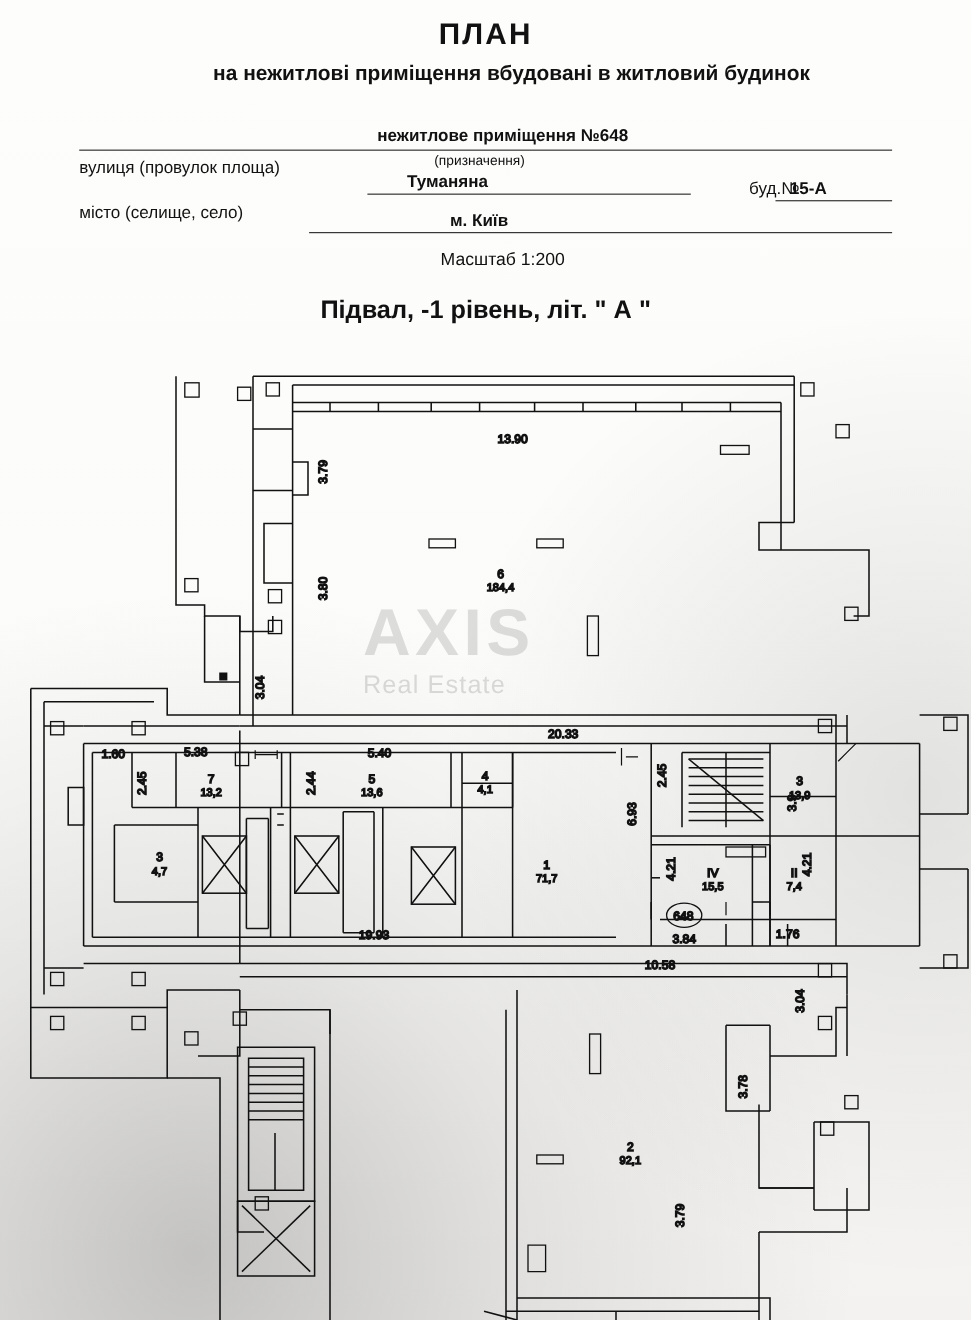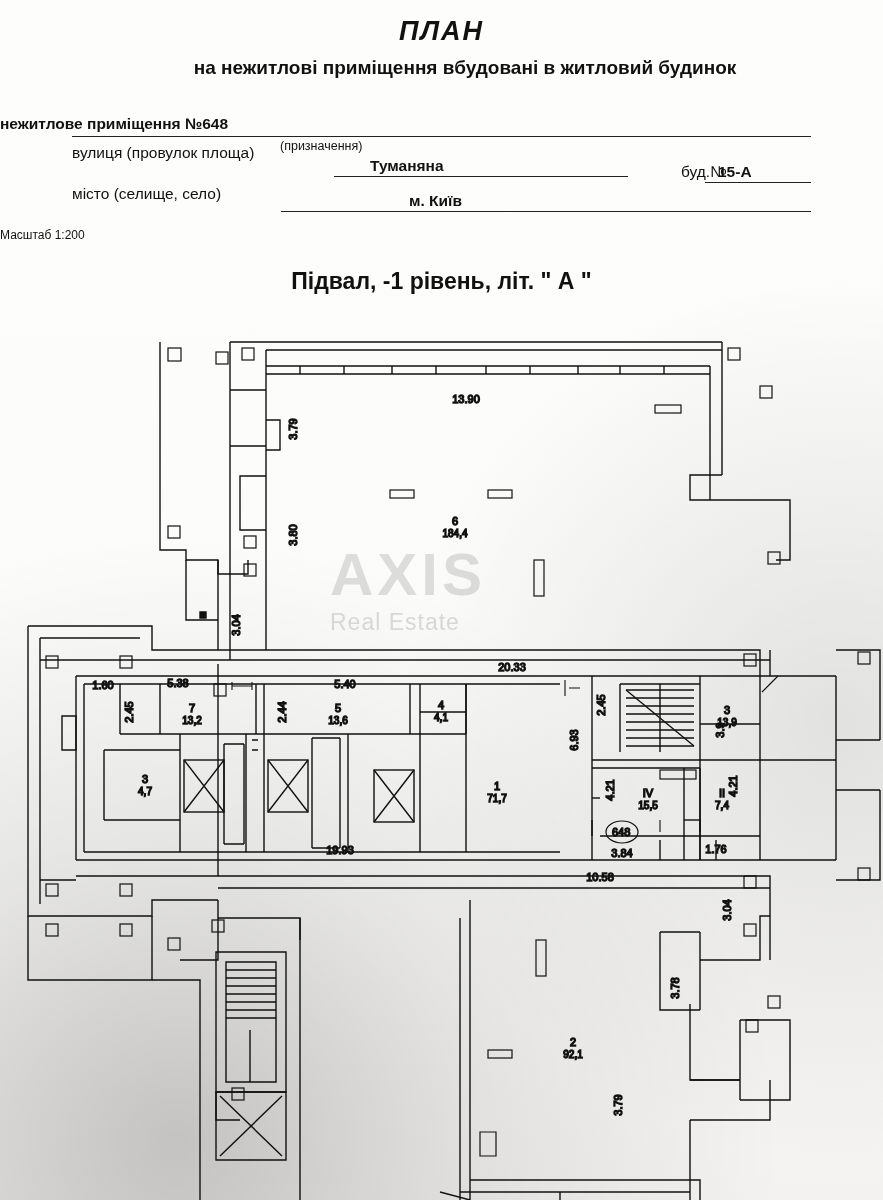--- a/index.html
+++ b/index.html
@@ -30,41 +30,41 @@
   .hdr {
     position: absolute;
     left: 0; right: 0; top: 0;
     text-align: center;
   }
   .title-main {
     font-size: 27px;
     font-weight: bold;
     letter-spacing: 2px;
     margin-top: 16px;
-    font-style: italic;
   }
   .title-sub {
     font-size: 19px;
     font-weight: bold;
     margin-top: 10px;
     padding-left: 47px;
   }
 
   .line-row {
     position: absolute;
     font-size: 15.5px;
   }
   .rule {
     position: absolute;
     border-bottom: 1.3px solid #222;
   }
   .center-txt {
     position: absolute;
-    text-align: left;
+    text-align: center;
     font-size: 15.5px;
+    padding-left: 31px;
   }
   .bold {
     font-weight: bold;
   }
   .small {
     font-size: 12.5px;
   }
   .level-title {
     position: absolute;
     left: 0; right: 0;
@@ -143,21 +143,21 @@
   <div class="line-row bold" style="left:370px; top:157px;">Туманяна</div>
   <div class="rule" style="left:334px; width:294px; top:176px;"></div>
   <div class="line-row" style="left:637px; top:163px;margin-left:44px;">буд.№</div>
   <div class="line-row bold" style="left:718px; top:163px;">15-А</div>
   <div class="rule" style="left:705px; width:106px; top:182px;"></div>
 
   <div class="line-row" style="left:72px; top:185px;">місто (селище, село)</div>
   <div class="line-row bold" style="left:409px; top:192px;text-align:right;">м. Київ</div>
   <div class="rule" style="left:281px; width:530px; top:211px;"></div>
 
-  <div class="center-txt" style="left:0;right:0;top:228px;font-size:12px;">Масштаб 1:200</div>
+  <div class="center-txt" style="left:0;right:0;top:228px;font-size:16px;">Масштаб 1:200</div>
 
   <div class="level-title">Підвал, -1 рівень, літ. " А "</div>
 
   <div id="watermark">
     <div class="wm-main">AXIS</div>
     <div class="wm-sub">Real Estate</div>
   </div>
 
   <div id="plan">
   <svg width="883" height="880" viewBox="0 0 883 880" xmlns="http://www.w3.org/2000/svg" stroke="#111" fill="none" stroke-width="1.4" shape-rendering="geometricPrecision">

